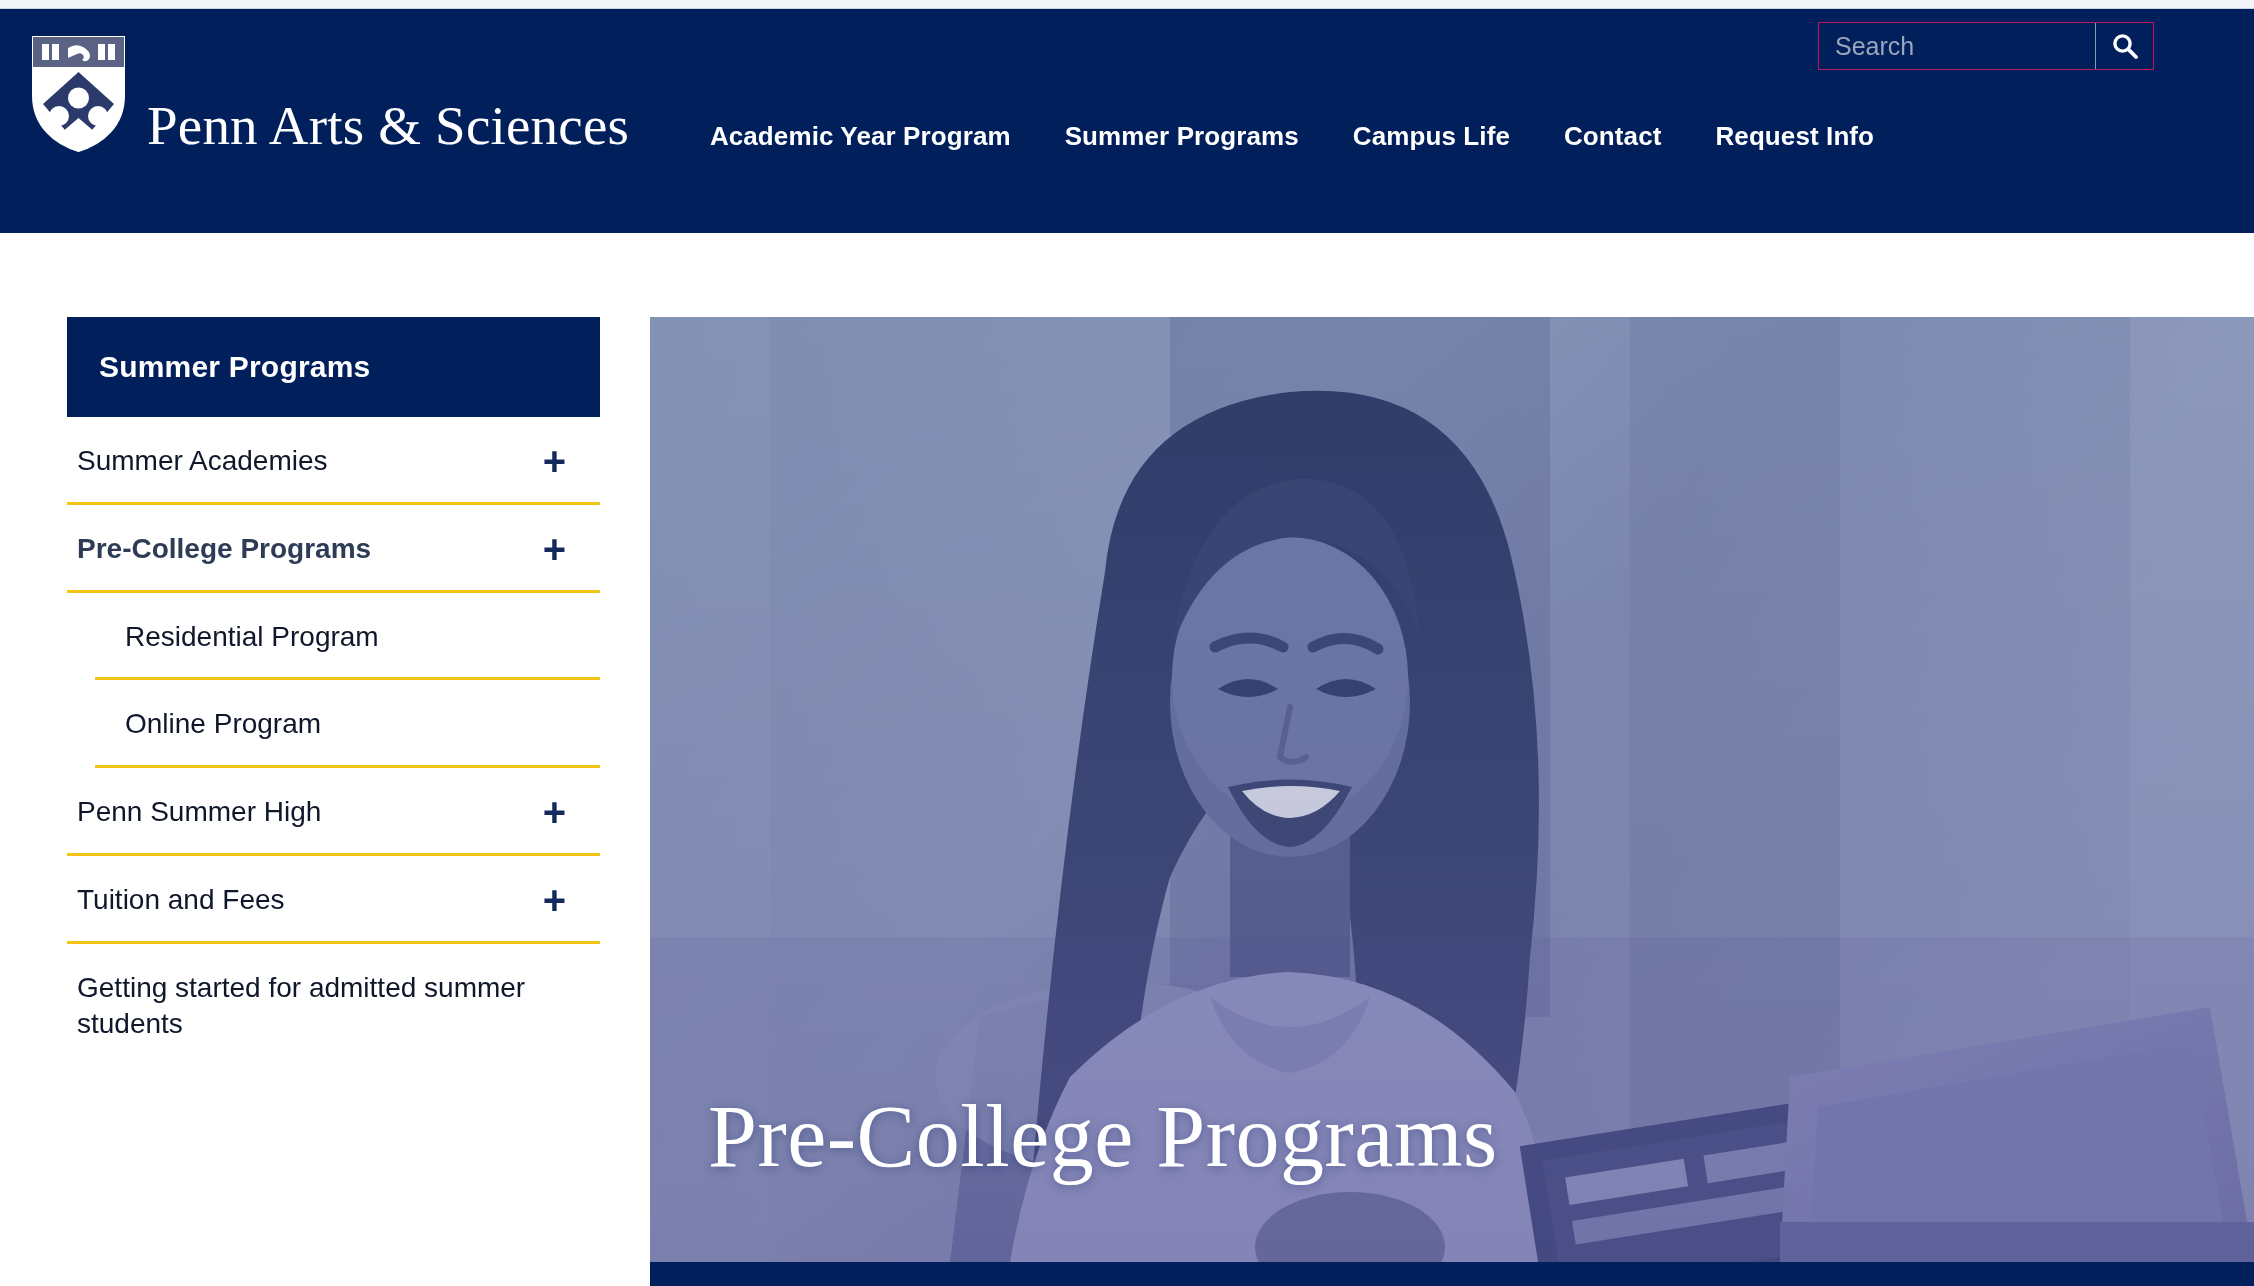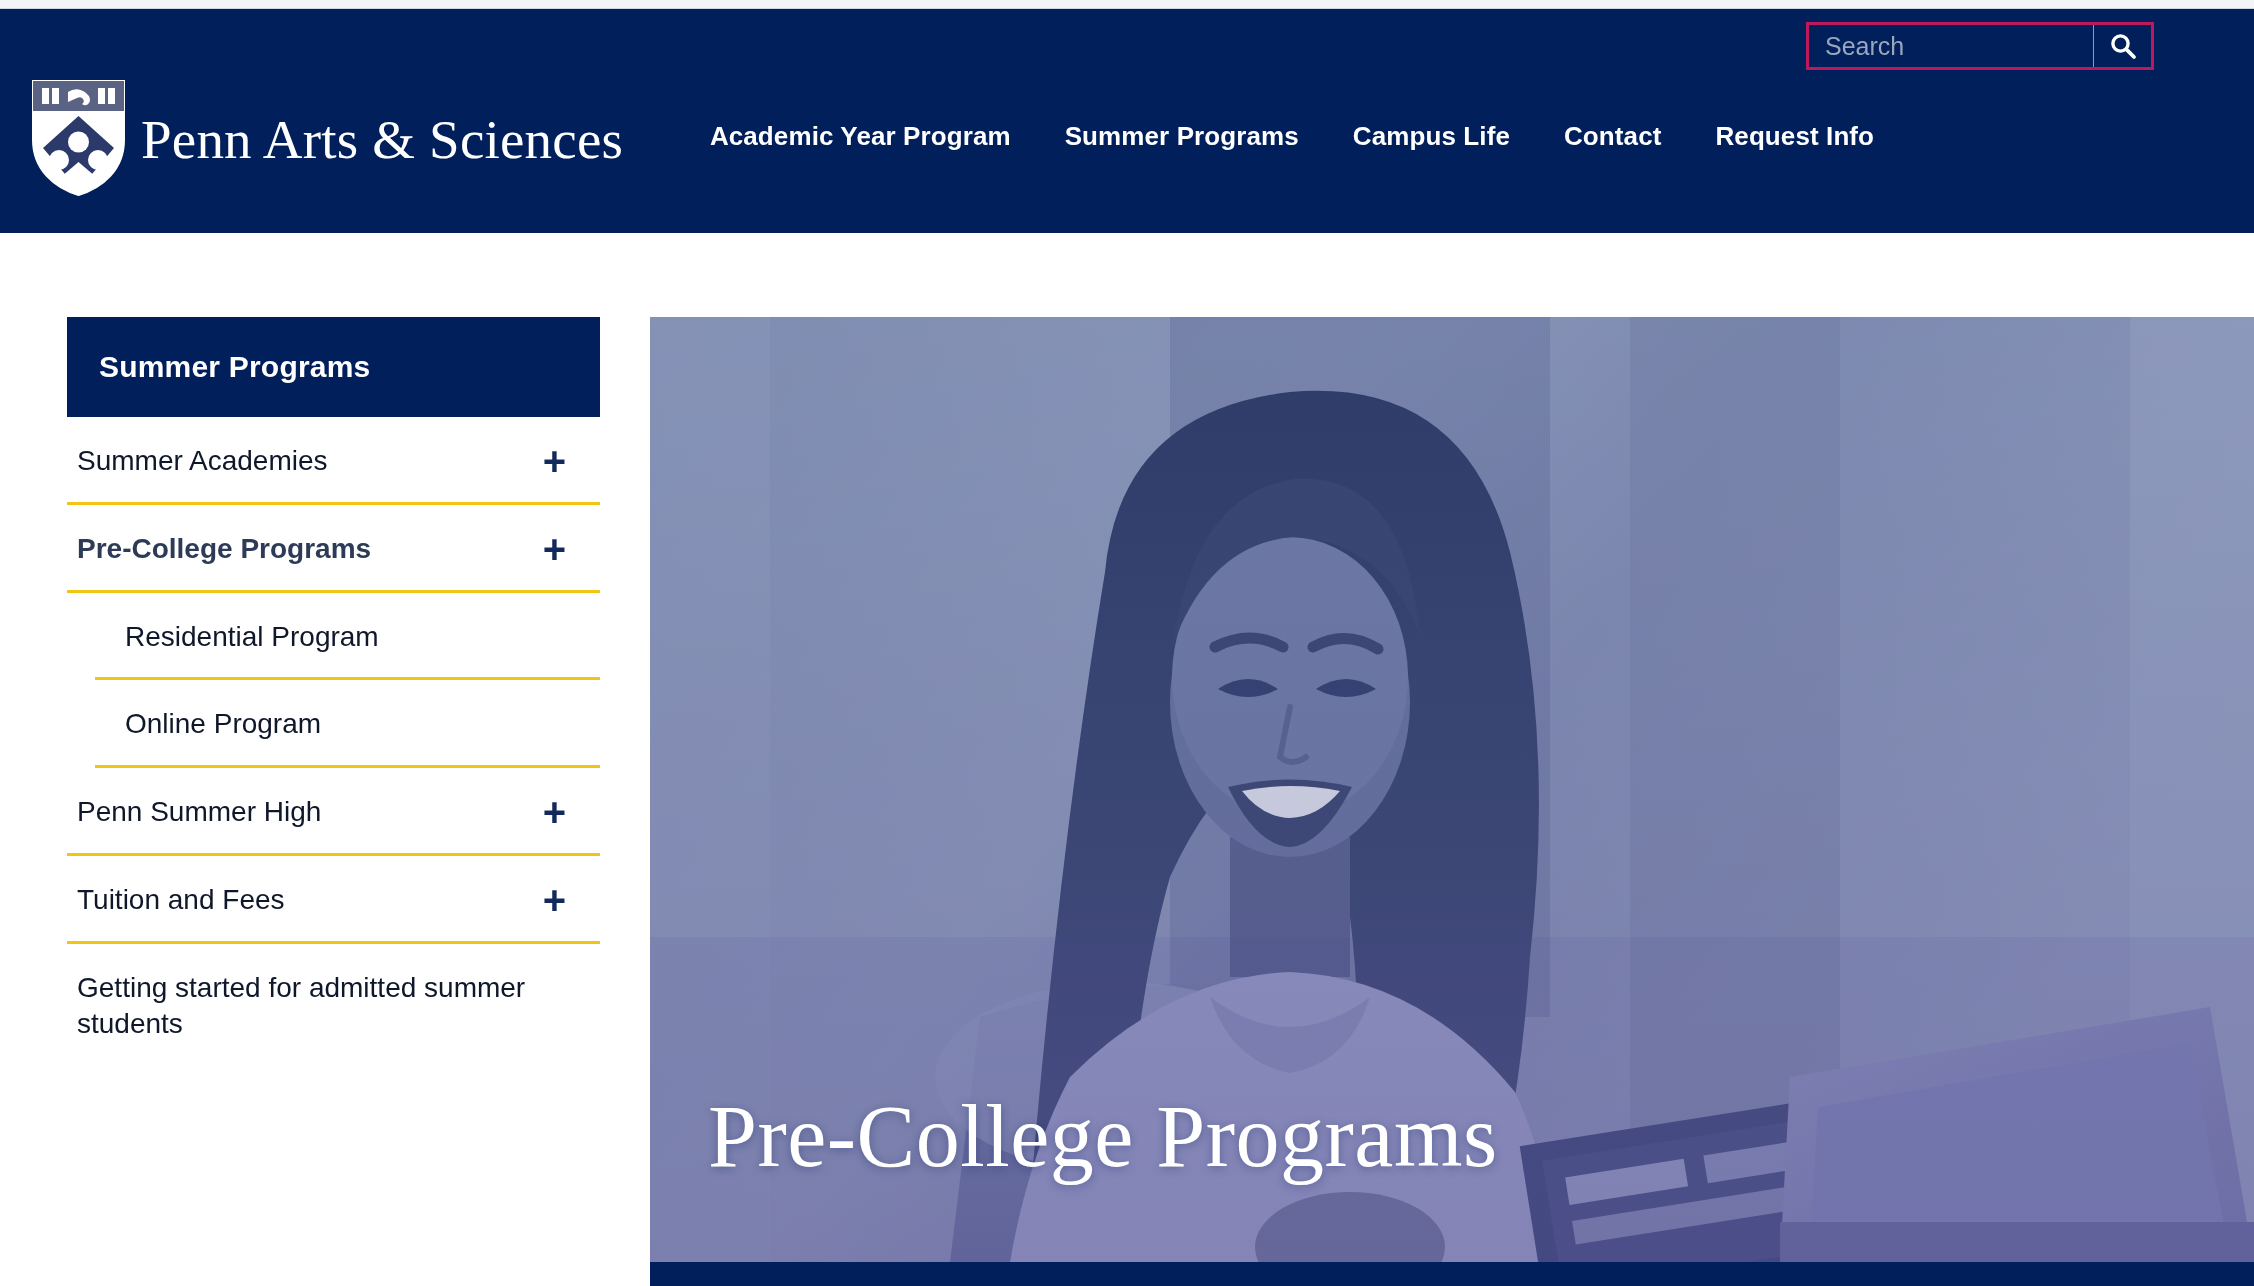--- a/index.html
+++ b/index.html
@@ -24,40 +24,39 @@
   
   .site-header {
     position: absolute; top: 9px; left: 0;
     width: 2254px; height: 224px;
     background: #011F5B;
   }
 
   
   .logo-wrap {
     position: absolute; left: 30px; top: 25px;
-    display: flex; align-items: center; gap: 14px; margin-top: 44px;
+    display: flex; align-items: flex-end; gap: 20px;
   }
   .shield { width: 97px; height: 120px; flex: none; }
   .logo-text {
     display: flex; flex-direction: column;
     font-family: "Liberation Serif", serif;
     color: #ffffff;
     line-height: 1.02;
     padding-top: 4px;
   }
   .logo-line1 { font-size: 55px; letter-spacing: 0.2px; white-space: nowrap; }
   .logo-line2 { font-size: 44px; letter-spacing: 0.2px; white-space: nowrap; }
 
   
   .search-wrap {
     position: absolute; right: 100px; top: 13px;
     display: flex; align-items: stretch;
-    border: 3px solid #be185d;
+    border: 1px solid #be185d;
     height: 48px;
-    gap: 8px;
   }
   .search-input {
     width: 276px; height: 100%;
     background: transparent;
     border: none; outline: none;
     color: #ffffff;
     font-family: "Liberation Sans", sans-serif;
     font-size: 25px;
     padding: 0 16px;
   }

